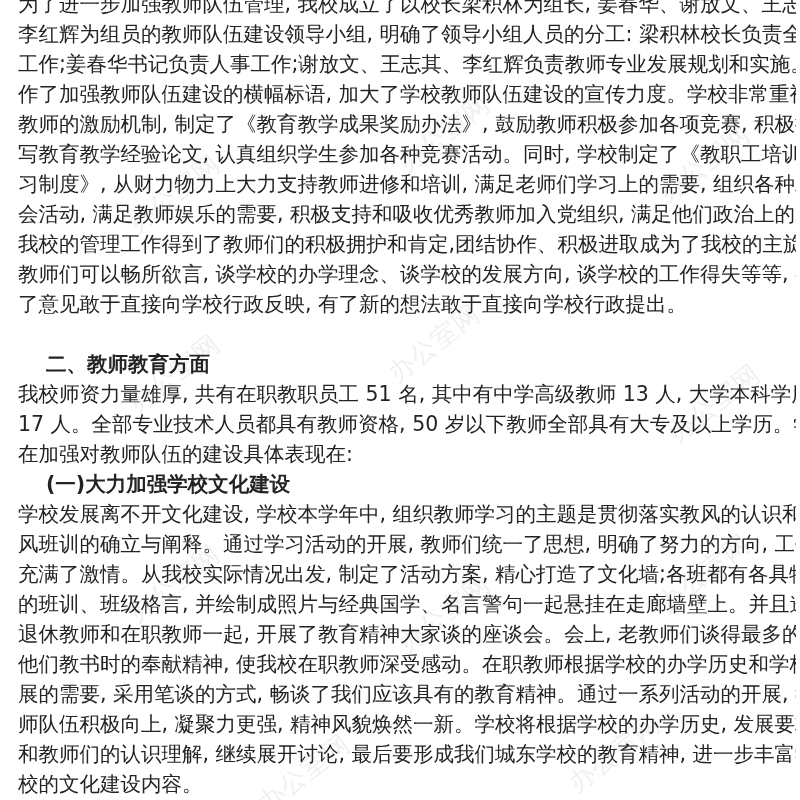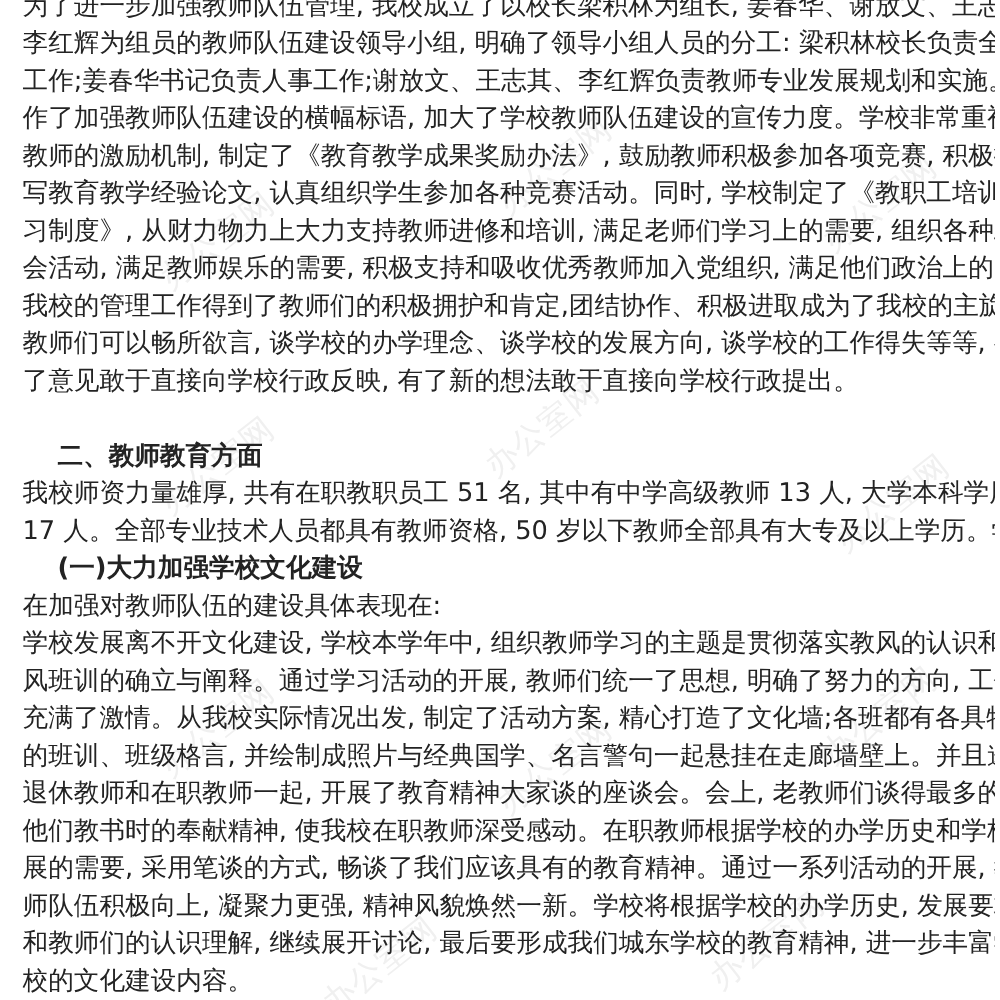--- a/index.html
+++ b/index.html
@@ -96,22 +96,22 @@
       <div class="doc-line">写教育教学经验论文, 认真组织学生参加各种竞赛活动。同时, 学校制定了《教职工培训学</div>
       <div class="doc-line">习制度》, 从财力物力上大力支持教师进修和培训, 满足老师们学习上的需要, 组织各种工</div>
       <div class="doc-line">会活动, 满足教师娱乐的需要, 积极支持和吸收优秀教师加入党组织, 满足他们政治上的需</div>
       <div class="doc-line">我校的管理工作得到了教师们的积极拥护和肯定,团结协作、积极进取成为了我校的主旋律。</div>
       <div class="doc-line">教师们可以畅所欲言, 谈学校的办学理念、谈学校的发展方向, 谈学校的工作得失等等, 有</div>
       <div class="doc-line">了意见敢于直接向学校行政反映, 有了新的想法敢于直接向学校行政提出。</div>
       <div class="doc-line blank"></div>
       <div class="doc-line heading">二、教师教育方面</div>
       <div class="doc-line">我校师资力量雄厚, 共有在职教职员工 51 名, 其中有中学高级教师 13 人, 大学本科学历的</div>
       <div class="doc-line">17 人。全部专业技术人员都具有教师资格, 50 岁以下教师全部具有大专及以上学历。学校</div>
+      <div class="doc-line">在加强对教师队伍的建设具体表现在:</div>
       <div class="doc-line heading">(一)大力加强学校文化建设</div>
-      <div class="doc-line">在加强对教师队伍的建设具体表现在:</div>
       <div class="doc-line">学校发展离不开文化建设, 学校本学年中, 组织教师学习的主题是贯彻落实教风的认识和班</div>
       <div class="doc-line">风班训的确立与阐释。通过学习活动的开展, 教师们统一了思想, 明确了努力的方向, 工作</div>
       <div class="doc-line">充满了激情。从我校实际情况出发, 制定了活动方案, 精心打造了文化墙;各班都有各具特色</div>
       <div class="doc-line">的班训、班级格言, 并绘制成照片与经典国学、名言警句一起悬挂在走廊墙壁上。并且邀请</div>
       <div class="doc-line">退休教师和在职教师一起, 开展了教育精神大家谈的座谈会。会上, 老教师们谈得最多的是</div>
       <div class="doc-line">他们教书时的奉献精神, 使我校在职教师深受感动。在职教师根据学校的办学历史和学校发</div>
       <div class="doc-line">展的需要, 采用笔谈的方式, 畅谈了我们应该具有的教育精神。通过一系列活动的开展, 教</div>
       <div class="doc-line">师队伍积极向上, 凝聚力更强, 精神风貌焕然一新。学校将根据学校的办学历史, 发展要求</div>
       <div class="doc-line">和教师们的认识理解, 继续展开讨论, 最后要形成我们城东学校的教育精神, 进一步丰富学</div>
       <div class="doc-line">校的文化建设内容。</div>

